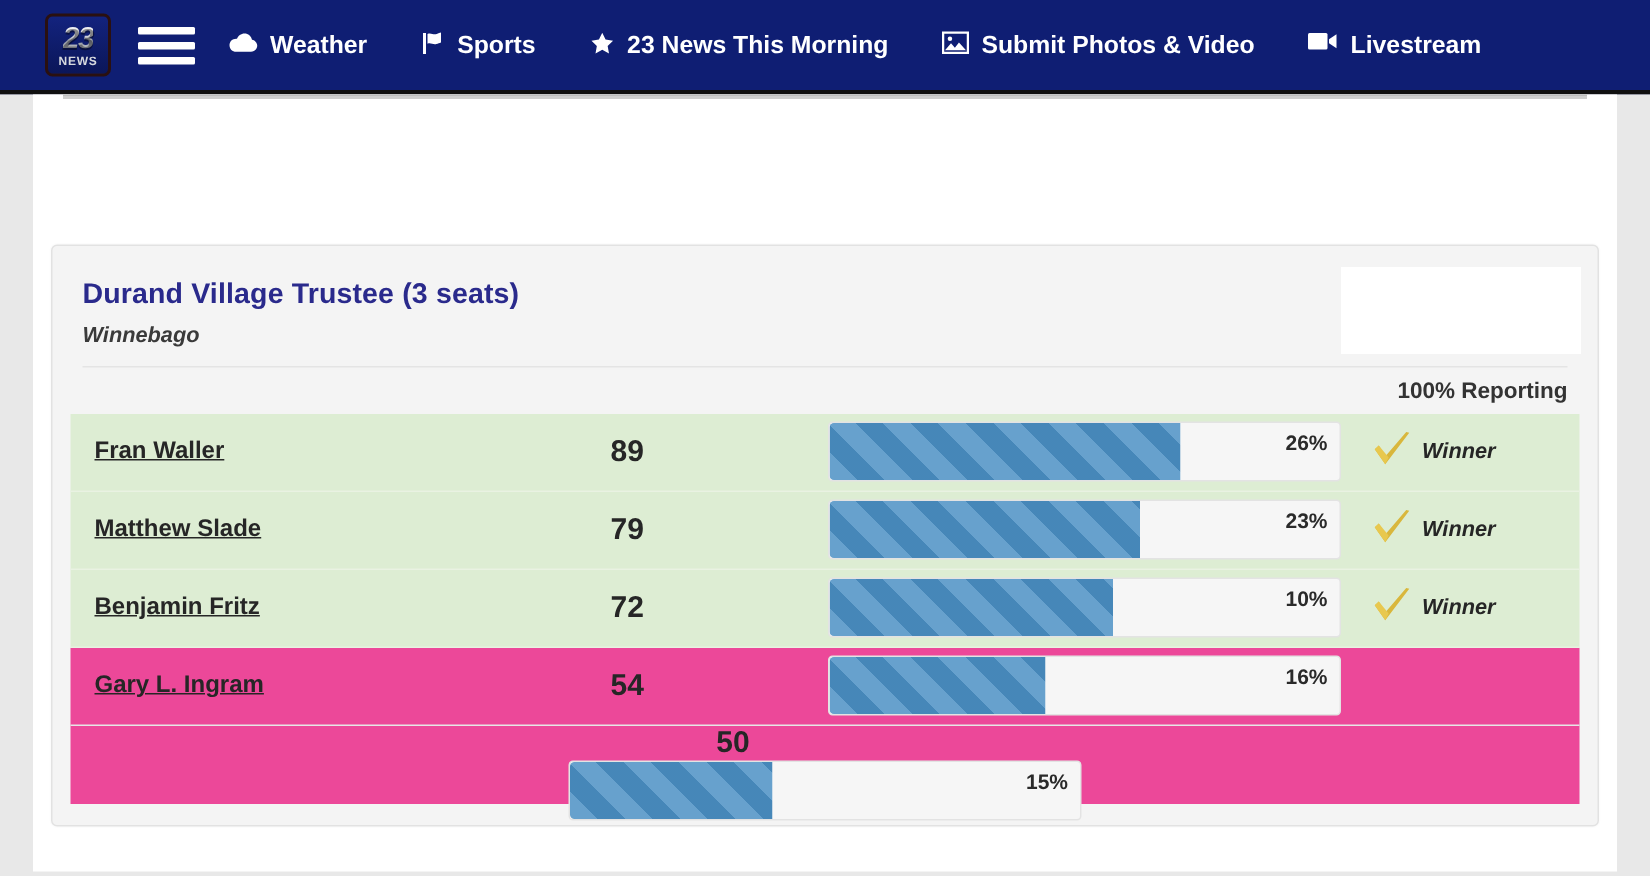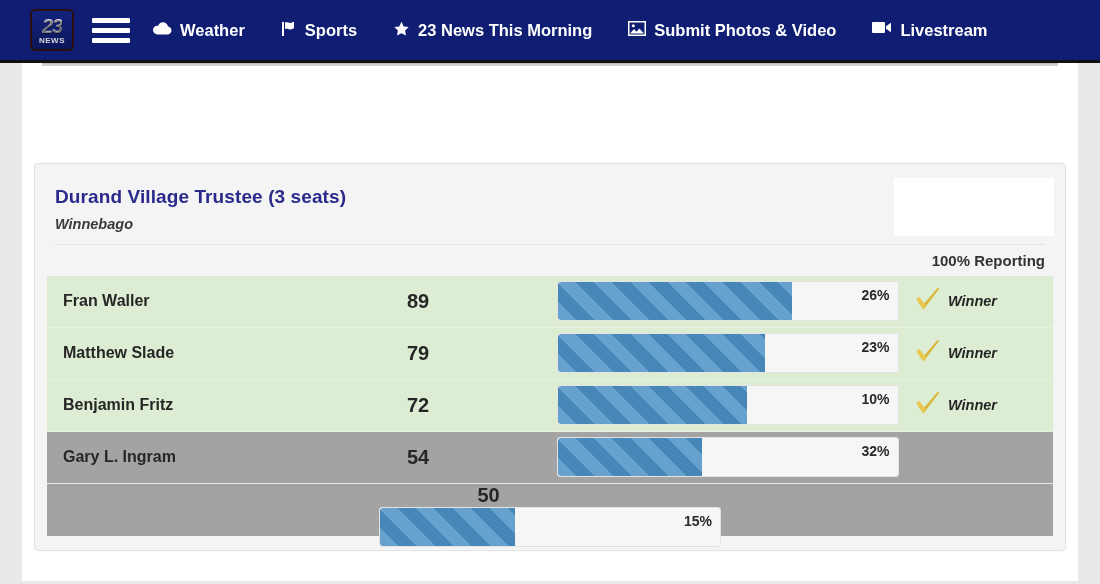--- a/index.html
+++ b/index.html
@@ -184,53 +184,53 @@
   }
 
   
   .rows {
     padding: 0 12px 14px 12px;
   }
   .row {
     display: flex;
     align-items: center;
     height: 52px;
-    background: #a3a3a3;
+    background: #ec4899;
     border-bottom: 1px solid #e6e6e6;
     position: relative;
   }
   .row:last-child { border-bottom: none; flex-direction: column; }
   .row.winner-row {
     background: #ddedd3;
     border-bottom: 1px solid #e9f2e2;
   }
 
   .cand-name {
     width: 360px;
     padding-left: 16px;
     font-size: 16px;
     font-weight: bold;
     color: #262626;
     white-space: nowrap;
     overflow: hidden;
+    text-decoration: underline;
   }
   .cand-votes {
     width: 145px;
     font-size: 20px;
     font-weight: bold;
     color: #262626;
   }
 
   .bar-cell {
     flex: 1 1 auto;
     position: relative;
     height: 52px;
     display: flex;
     align-items: center;
-    justify-content: center;
   }
   .bar-track {
     position: relative;
     width: 342px;
     height: 40px;
     background: #f6f6f6;
     border: 1px solid #e3e3e3;
     border-radius: 3px;
     overflow: hidden;
   }
@@ -422,21 +422,21 @@
       <span class="winner-label">Winner</span>
     </div>
   </div>
 
   <div class="row">
     <div class="cand-name">Gary L. Ingram</div>
     <div class="cand-votes">54</div>
     <div class="bar-cell">
       <div class="bar-track">
         <div class="bar-fill" style="width: 144px; background-color: rgb(74, 143, 196);"></div>
-        <span class="bar-pct">32%</span>
+        <span class="bar-pct">16%</span>
       </div>
     </div>
     <div class="winner-cell empty">
       <span class="check-ico">
         <svg width="26" height="24" viewBox="0 0 26 24">
           <path d="M1.5 12.5 L8.5 22.5 L24.5 1.5 L22.5 1.0 L8.6 17.2 L4.2 10.0 Z" fill="#d9b73c"></path>
           <path d="M1.5 12.5 L8.5 22.5 L10.8 18.0 L4.2 10.0 Z" fill="#e8c84e"></path>
         </svg>
       </span>
       <span class="winner-label"></span>

